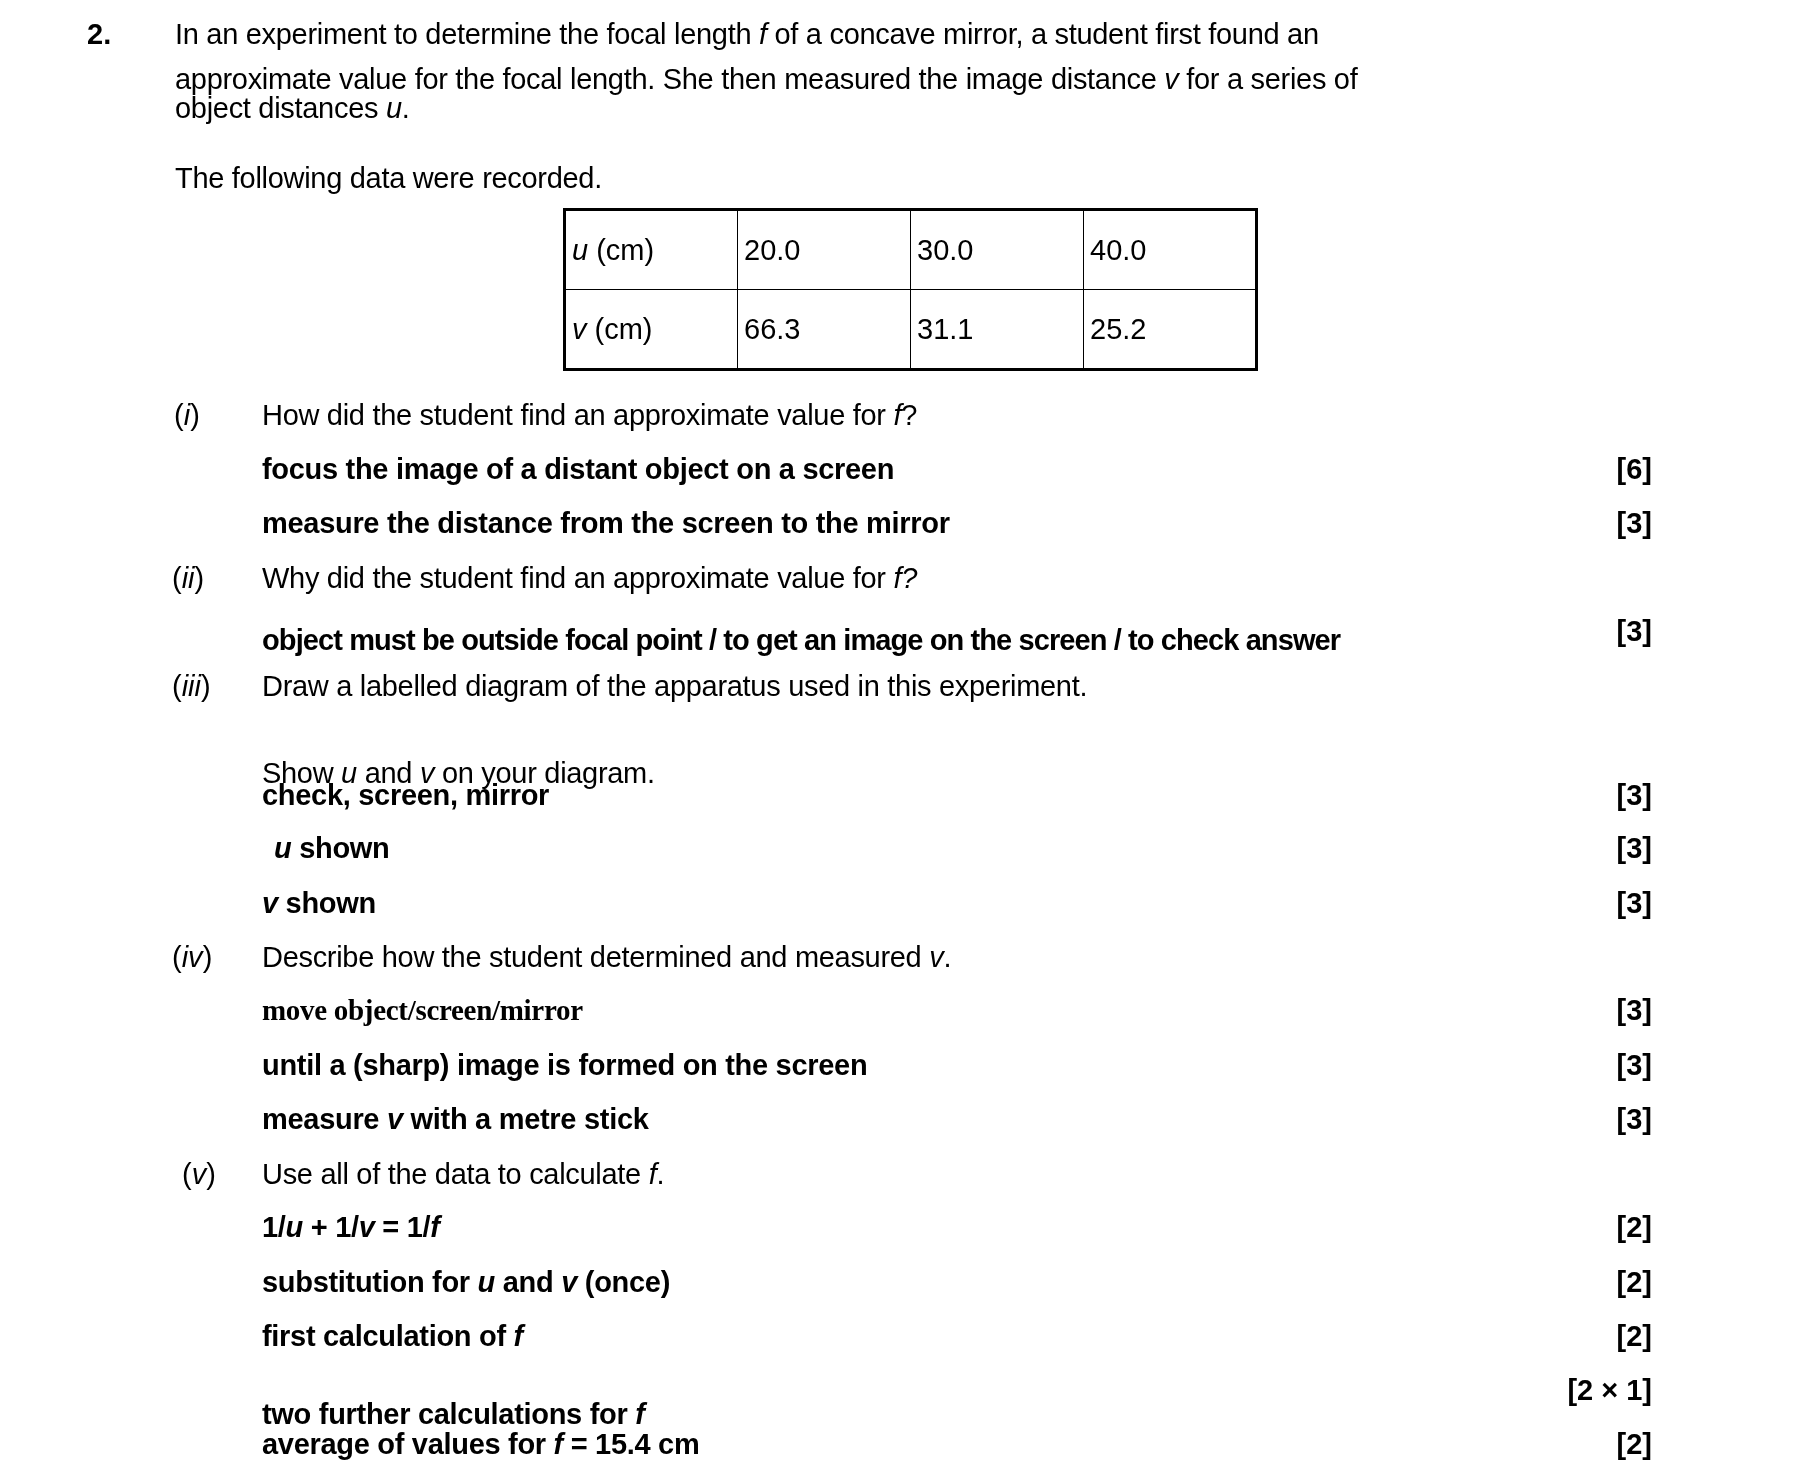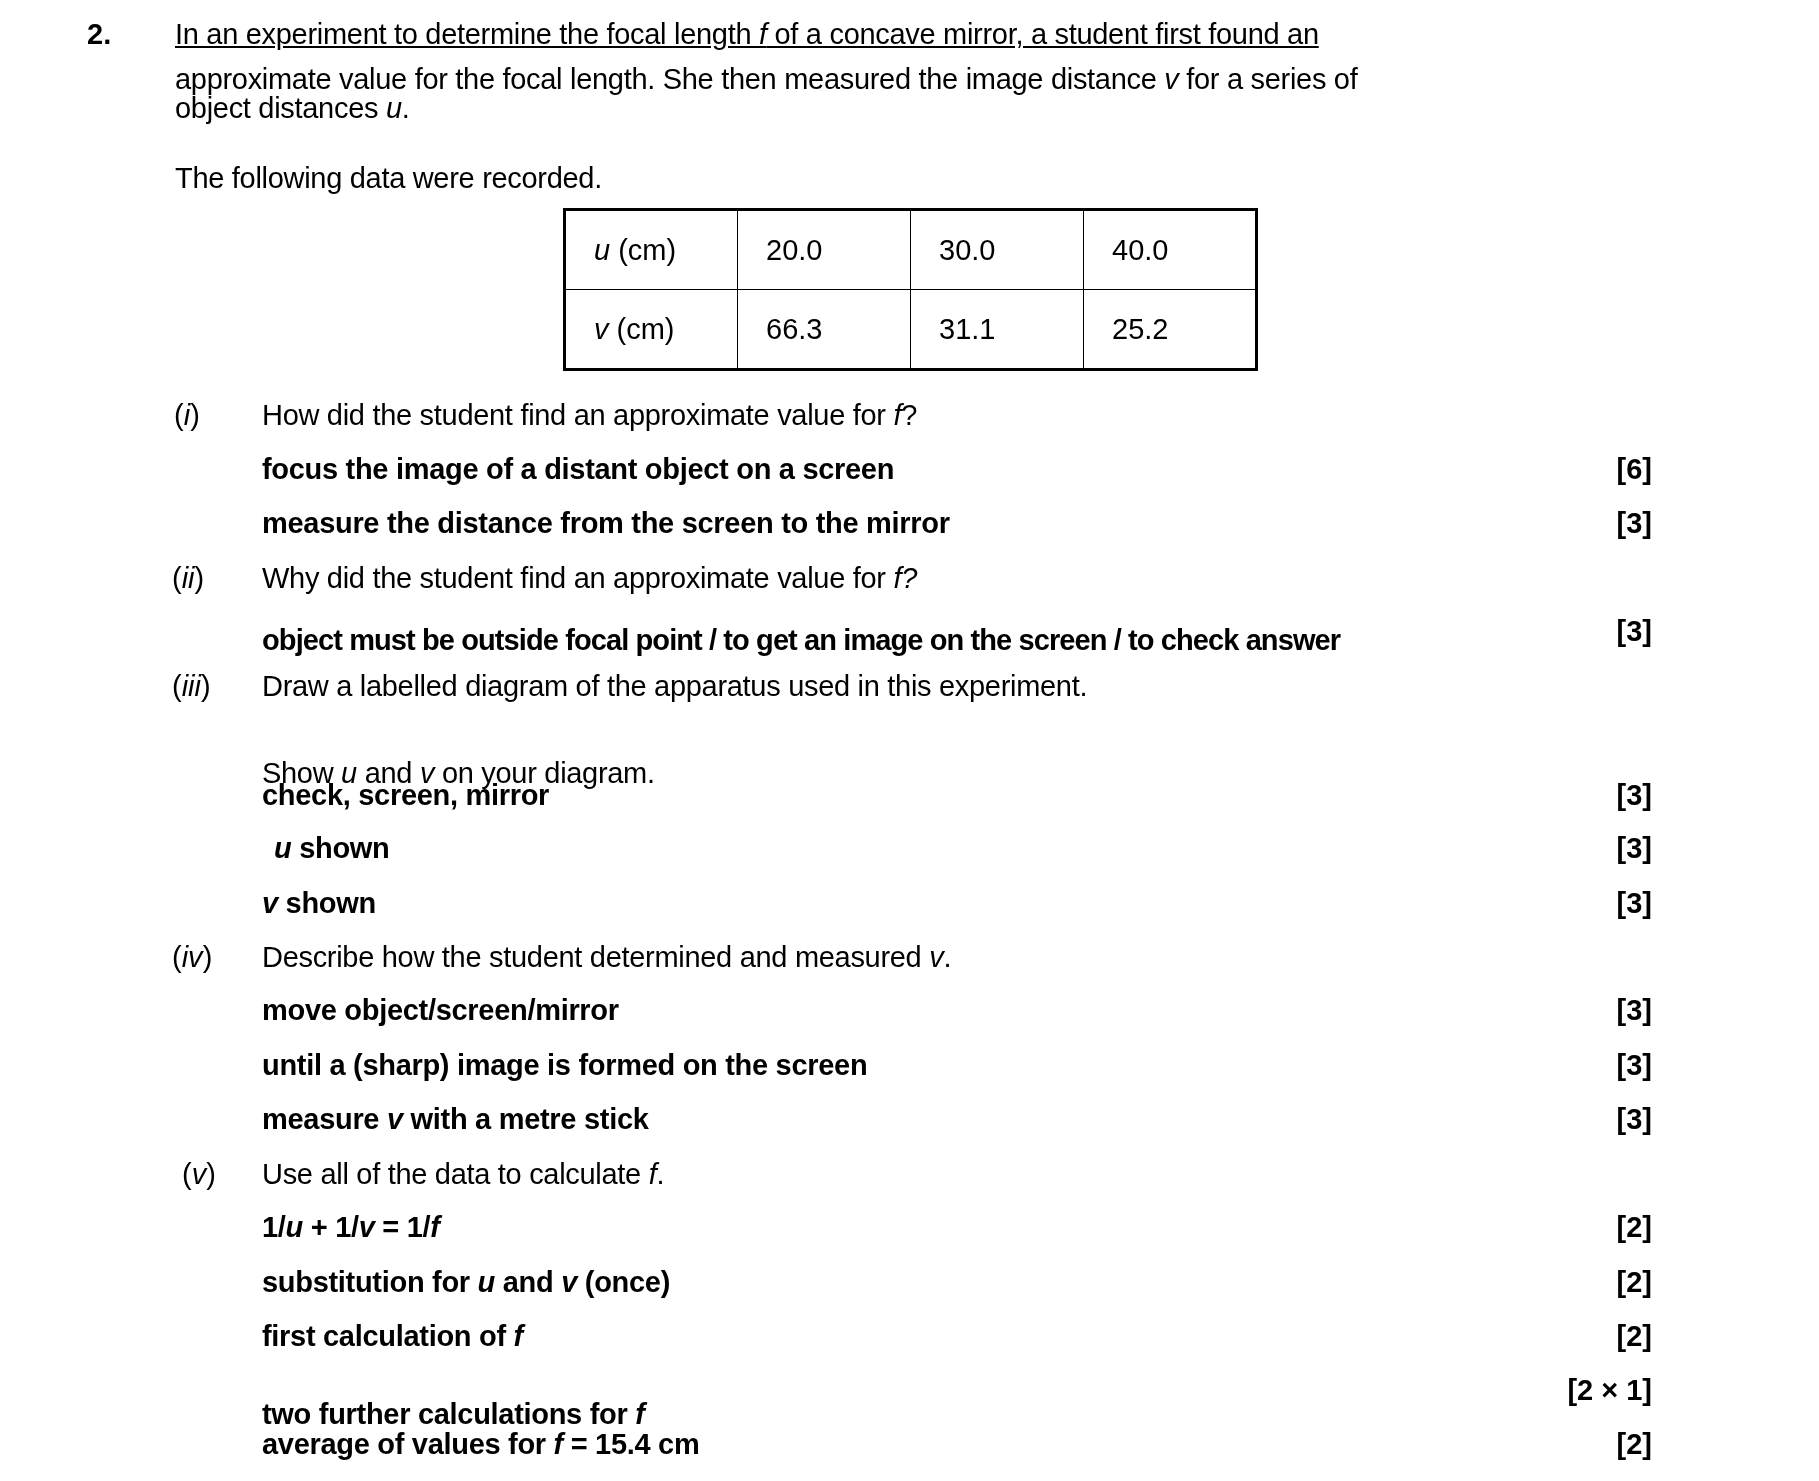--- a/index.html
+++ b/index.html
@@ -52,32 +52,32 @@
       top: 208px;
       width: 695px;
       height: 163px;
       border-collapse: collapse;
       border: 3px solid #000;
       font-size: 29px;
       table-layout: fixed;
     }
     table.data td {
       border: 1.5px solid #000;
-      padding: 0 0 0 28px;
+      padding: 0 0 0 6px;
       height: 78px;
       vertical-align: middle;
       white-space: nowrap;
     }
   </style>
 </head>
 <body>
 
 <div class="qnum">2.</div>
 
-<div class="line" style="left:175px; top:16px;text-decoration:underline;"><span>In an experiment to determine the focal length </span><span style="font-style: italic;">f</span><span> of a concave mirror, a student first found an</span></div>
+<div class="line" style="left:175px; top:16px;"><span>In an experiment to determine the focal length </span><span style="font-style: italic;">f</span><span> of a concave mirror, a student first found an</span></div>
 <div class="line" style="left:175px; top:61px;"><span>approximate value for the focal length.  She then measured the image distance </span><span style="font-style: italic;">v</span><span> for a series of</span></div>
 <div class="line" style="left:175px; top:90px;"><span>object distances </span><span style="font-style: italic;">u</span><span>.</span></div>
 <div class="line" style="left:175px; top:160px;">The following data were recorded.</div>
 
 <table class="data">
   <tbody>
       <tr>
     <td><span class="ital">u</span><span> (cm)</span></td>
     <td>20.0</td>
     <td>30.0</td>
@@ -109,21 +109,21 @@
 <div class="line" style="left:262px; top:722px;margin-top:33px;"><span>Show </span><span style="font-style: italic;">u</span><span> and </span><span style="font-style: italic;">v</span><span> on your diagram.</span></div>
 <div class="line bold" style="left:262px; top:777px;"><span>check, screen, mirror</span></div>
 <div class="mark" style="top:777px;">[3]</div>
 <div class="line bold" style="left:262px; top:830px;margin-left:12px;"><span style="font-style: italic;">u</span><span> shown</span></div>
 <div class="mark" style="top:830px;">[3]</div>
 <div class="line bold" style="left:262px; top:885px;"><span style="font-style: italic;">v</span><span> shown</span></div>
 <div class="mark" style="top:885px;">[3]</div>
 
 <div class="part-label" style="left:172px; top:939px;"><span>(</span><span class="ital">iv</span><span>)</span></div>
 <div class="line" style="left:262px; top:939px;"><span>Describe how the student determined and measured </span><span style="font-style: italic;">v</span><span>.</span></div>
-<div class="line bold" style="left:262px; top:992px;"><span>move object/screen/mirror</span></div>
+<div class="line bold" style="left:262px; top:992px;font-family:Liberation Serif, serif;"><span>move object/screen/mirror</span></div>
 <div class="mark" style="top:992px;">[3]</div>
 <div class="line bold" style="left:262px; top:1047px;"><span>until a (sharp) image is formed on the screen</span></div>
 <div class="mark" style="top:1047px;">[3]</div>
 <div class="line bold" style="left:262px; top:1101px;"><span>measure </span><span style="font-style: italic;">v</span><span> with a metre stick</span></div>
 <div class="mark" style="top:1101px;">[3]</div>
 
 <div class="part-label" style="left:182px; top:1156px;"><span>(</span><span class="ital">v</span><span>)</span></div>
 <div class="line" style="left:262px; top:1156px;"><span>Use all of the data to calculate </span><span style="font-style: italic;">f</span><span>.</span></div>
 <div class="line bold" style="left:262px; top:1209px;"><span>1/</span><span style="font-style: italic;">u</span><span> + 1/</span><span style="font-style: italic;">v</span><span> = 1/</span><span style="font-style: italic;">f</span></div>
 <div class="mark" style="top:1209px;">[2]</div>

